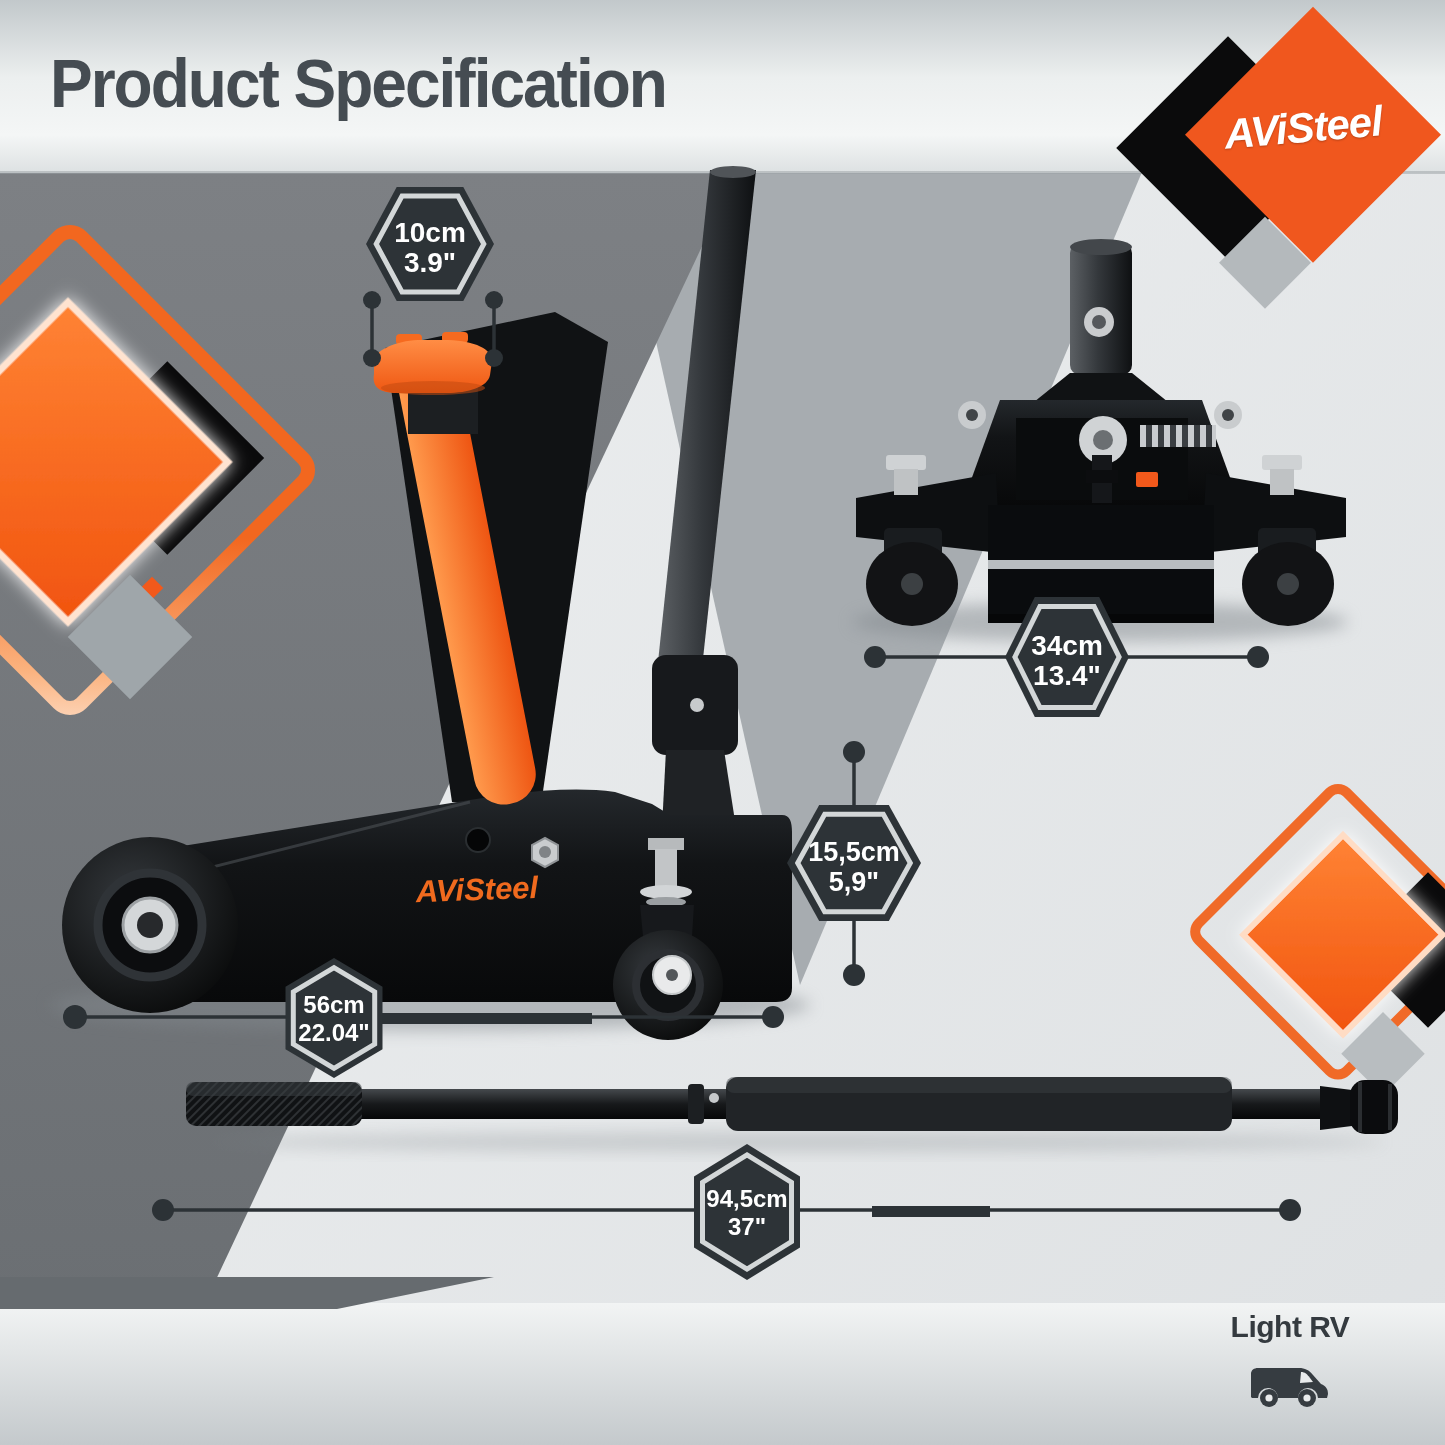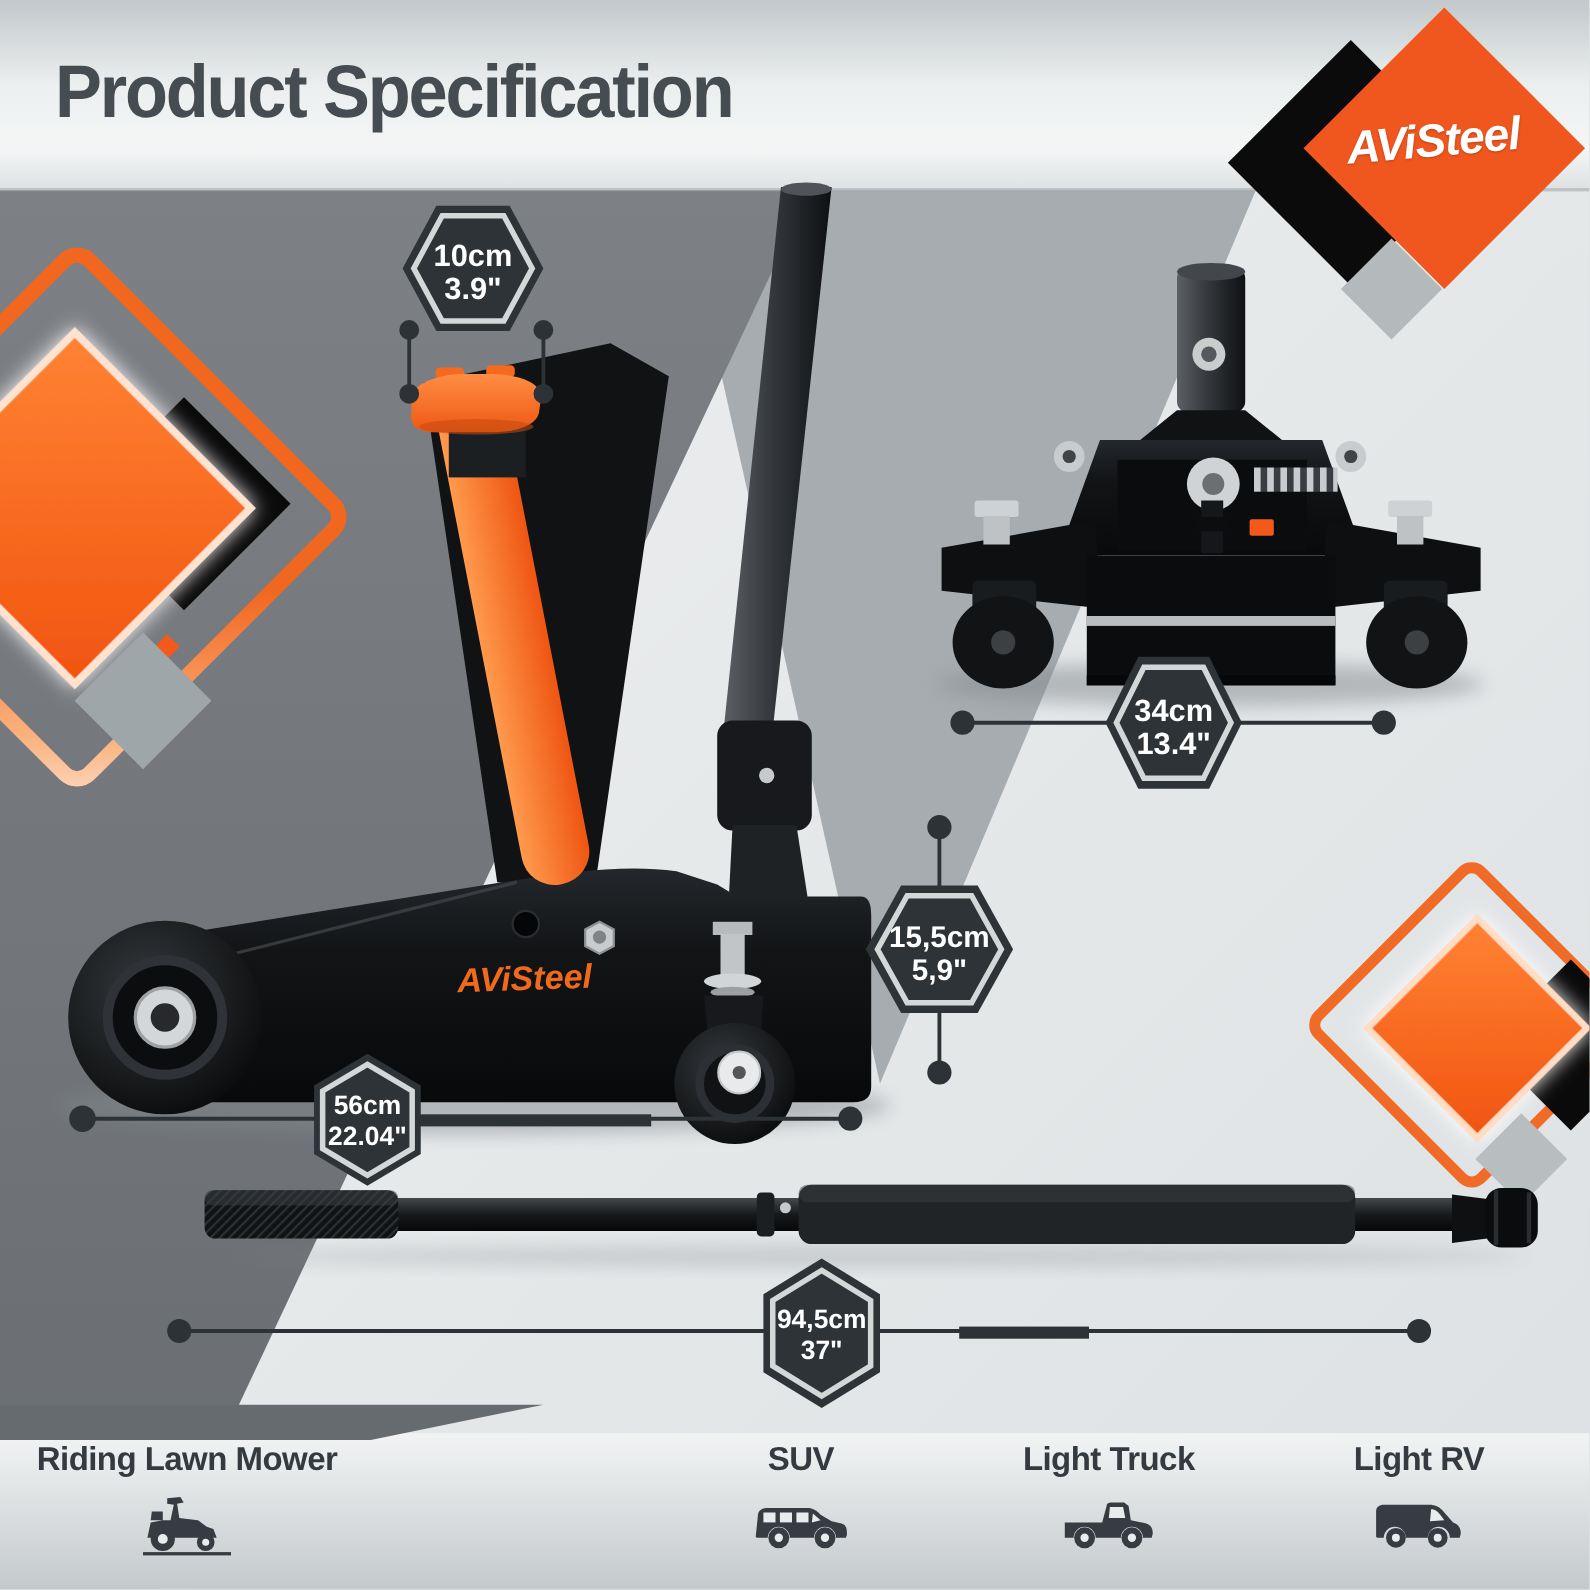--- a/index.html
+++ b/index.html
@@ -279,62 +279,20 @@
       <text x="747" y="1207" font-size="24">94,5cm</text>
       <text x="747" y="1235" font-size="24">37"</text>
     </g>
   </g>
 </svg>
 
 <div class="overlay" id="title">Product Specification</div>
 <div class="overlay" id="brand-logo">AViSteel</div>
 <div class="overlay" id="jack-logo">AViSteel</div>
 
-<div class="veh" style="left:20px;width:300px;">
-  <div class="veh-label">Riding Lawn Mower</div>
-  <div class="veh-icon">
-    <svg width="92" height="64" viewBox="0 0 92 64">
-      <path d="M10 46 L13 32 L24 30 L24 22 L14 22 L13 30 L31 30 L34 16 L28 15 L28 10 L40 9 L43 14 L37 15 L39 28 L56 30 L64 36 L70 38 L73 46 Z" fill="#363c41"></path>
-      <circle cx="24" cy="47" r="11" fill="#363c41"></circle>
-          <circle cx="24" cy="47" r="4.5" fill="#e9ebec"></circle>
-      <circle cx="63" cy="50" r="8" fill="#363c41"></circle>
-          <circle cx="63" cy="50" r="3.2" fill="#e9ebec"></circle>
-      <rect x="6" y="59" width="80" height="3" fill="#363c41"></rect>
-    </svg>
-  </div>
-</div>
-<div class="veh" style="left:628px;width:200px;">
-  <div class="veh-label">SUV</div>
-  <div class="veh-icon">
-    <svg width="92" height="64" viewBox="0 0 92 64">
-      <path d="M5 45 L7 26 C7 21 11 19 15 19 L52 19 C57 19 60 21 64 25 L74 31 L83 33 C87 34 88 37 88 43 L87 46 L78 46 A10 10 0 0 0 58 46 L36 46 A10 10 0 0 0 16 46 L6 46 Z" fill="#363c41"></path>
-      <rect x="12" y="23" width="11" height="9" fill="#e9ebec"></rect>
-      <rect x="27" y="23" width="11" height="9" fill="#e9ebec"></rect>
-      <rect x="42" y="23" width="11" height="9" fill="#e9ebec"></rect>
-      <path d="M57 24 L64 30 L56 32 Z" fill="#e9ebec"></path>
-      <circle cx="26" cy="46" r="9.5" fill="#363c41"></circle>
-          <circle cx="26" cy="46" r="3.8" fill="#e9ebec"></circle>
-      <circle cx="68" cy="46" r="9.5" fill="#363c41"></circle>
-          <circle cx="68" cy="46" r="3.8" fill="#e9ebec"></circle>
-    </svg>
-  </div>
-</div>
-<div class="veh" style="left:898px;width:220px;">
-  <div class="veh-label">Light Truck</div>
-  <div class="veh-icon">
-    <svg width="92" height="64" viewBox="0 0 92 64">
-      <path d="M6 45 L6 32 L40 32 L44 17 C44 15 46 14 48 14 L60 14 L64 17 L66 30 L76 32 C83 33 86 36 86 42 L85 46 L77 46 A10 10 0 0 0 57 46 L34 46 A10 10 0 0 0 14 46 L6 46 Z" fill="#363c41"></path>
-      <path d="M47 18 L59 18 L61 28 L46 28 Z" fill="#e9ebec"></path>
-      <circle cx="24" cy="46" r="9.5" fill="#363c41"></circle>
-          <circle cx="24" cy="46" r="3.8" fill="#e9ebec"></circle>
-      <circle cx="67" cy="46" r="9.5" fill="#363c41"></circle>
-          <circle cx="67" cy="46" r="3.8" fill="#e9ebec"></circle>
-    </svg>
-  </div>
-</div>
 <div class="veh" style="left:1180px;width:220px;">
   <div class="veh-label">Light RV</div>
   <div class="veh-icon">
     <svg width="92" height="64" viewBox="0 0 92 64">
       <path d="M7 45 L7 22 C7 18 10 16 14 16 L55 16 C61 16 65 18 69 23 L77 32 C82 34 84 37 84 42 L83 46 L74 46 A10 10 0 0 0 54 46 L34 46 A10 10 0 0 0 14 46 L8 46 Z" fill="#363c41"></path>
       <path d="M57 20 C61 20 63 22 66 26 L69 30 L56 31 Z" fill="#e9ebec"></path>
       <circle cx="25" cy="46" r="9" fill="#363c41"></circle>
           <circle cx="25" cy="46" r="3.6" fill="#e9ebec"></circle>
       <circle cx="63" cy="46" r="9" fill="#363c41"></circle>
           <circle cx="63" cy="46" r="3.6" fill="#e9ebec"></circle>

